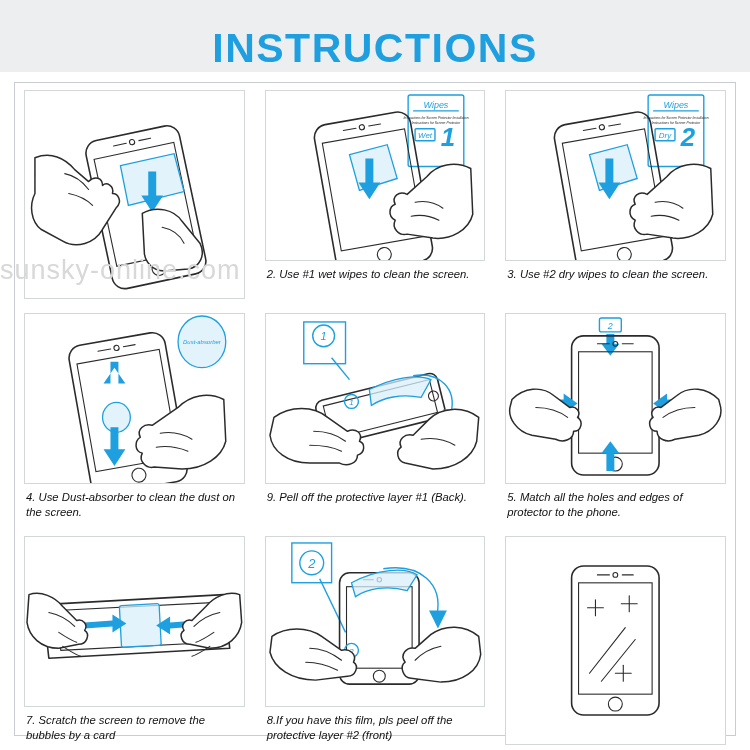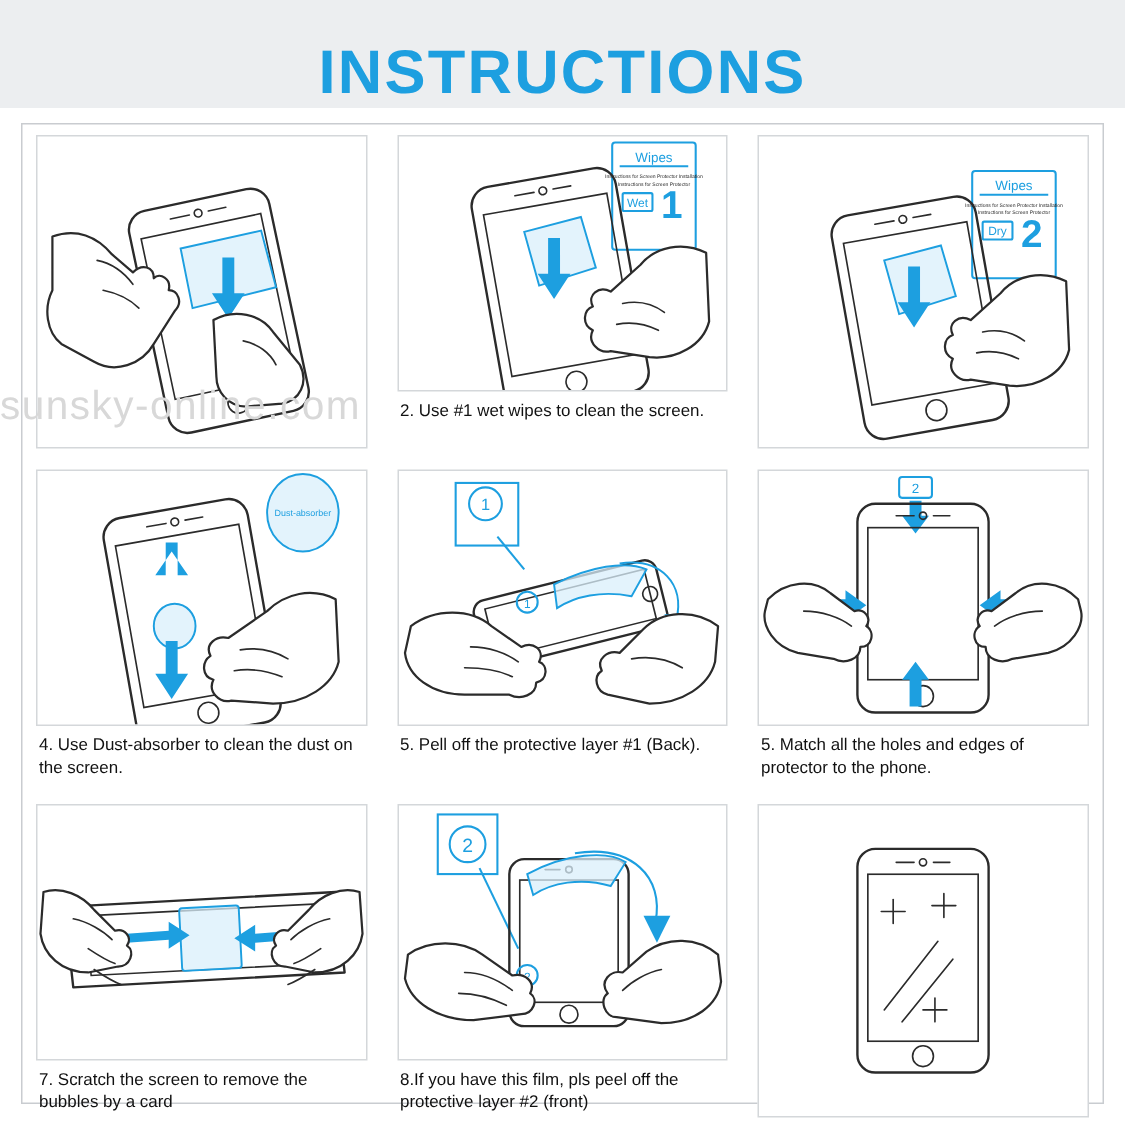--- a/index.html
+++ b/index.html
@@ -58,20 +58,21 @@
     grid-template-columns: repeat(3, 1fr);
     grid-template-rows: repeat(3, 1fr);
     box-sizing: border-box;
   }
   .cell {
     position: relative;
     box-sizing: border-box;
     padding: 8px 10px 6px 10px;
     display: flex;
     flex-direction: column;
+    font-style: italic;
   }
   .illus {
     flex: 1 1 auto;
     position: relative;
     border: 1px solid #d4d7da;
     background: #ffffff;
     box-sizing: border-box;
     overflow: hidden;
   }
   .caption {
@@ -205,20 +206,21 @@
             <line class="ph-thin" x1="88" y1="35" x2="101" y2="35"></line>
             <line class="ph-thin" x1="114" y1="35" x2="126" y2="35"></line>
           </g>
           <polygon class="film" points="84,64 122,54 132,88 94,100"></polygon>
           <polygon class="arrow" points="100,68 108,68 108,92 115,92 104,109 93,92 100,92"></polygon>
           <path class="hand" d="M206 78 C190 70 172 74 162 86 L142 104 C134 100 126 106 130 114 C124 116 122 126 130 130 C126 138 134 146 142 144 L168 148 C186 150 204 140 208 124 Z"></path>
           <path class="ph-thin" d="M150 112 C160 110 170 112 178 118"></path>
           <path class="ph-thin" d="M146 126 C156 124 166 126 174 130"></path>
         </svg>
       </div>
+      <div class="caption">3. Use #2 dry wipes to clean the screen.</div>
     </div>
 
     <div class="cell">
       <div class="illus">
         <svg viewBox="0 0 220 170" width="100%" height="100%" preserveAspectRatio="xMidYMid meet">
 
           <g>
             <ellipse class="film" cx="178" cy="28" rx="24" ry="26"></ellipse>
             <text class="bluetext" x="178" y="30" font-size="6" text-anchor="middle">Dust-absorber</text>
           </g>
@@ -268,21 +270,21 @@
           <polygon class="arrow" points="178,96 194,96 186,112"></polygon>
           <path class="film" d="M104 76 C128 64 152 60 166 66 L156 84 C136 80 118 84 106 92 Z"></path>
 
           <path class="hand" d="M8 104 C24 92 48 92 62 104 L82 118 C90 114 98 120 94 128 C100 130 100 140 92 142 C92 150 82 154 74 150 L44 150 C22 150 6 138 4 122 Z"></path>
           <path class="ph-thin" d="M48 118 C60 118 72 122 80 128"></path>
           <path class="ph-thin" d="M44 132 C56 132 68 134 76 138"></path>
           <path class="hand" d="M214 104 C198 92 176 94 164 106 L148 122 C140 120 132 126 136 134 C130 138 132 148 140 150 L168 156 C190 156 208 144 212 128 Z"></path>
           <path class="ph-thin" d="M156 126 C168 124 180 126 190 132"></path>
         </svg>
       </div>
-      <div class="caption">5. Pell off the protective layer #1 (Back).</div>
+      <div class="caption">9. Pell off the protective layer #1 (Back).</div>
     </div>
 
     <div class="cell">
       <div class="illus">
         <svg viewBox="0 0 220 170" width="100%" height="100%" preserveAspectRatio="xMidYMid meet">
 
           <rect class="bluebox" x="94" y="4" width="22" height="14" rx="2"></rect>
           <text class="bluetext" x="105" y="15" font-size="9" text-anchor="middle">2</text>
           <polygon class="arrow" points="101,20 109,20 109,30 114,30 105,42 96,30 101,30"></polygon>
 

